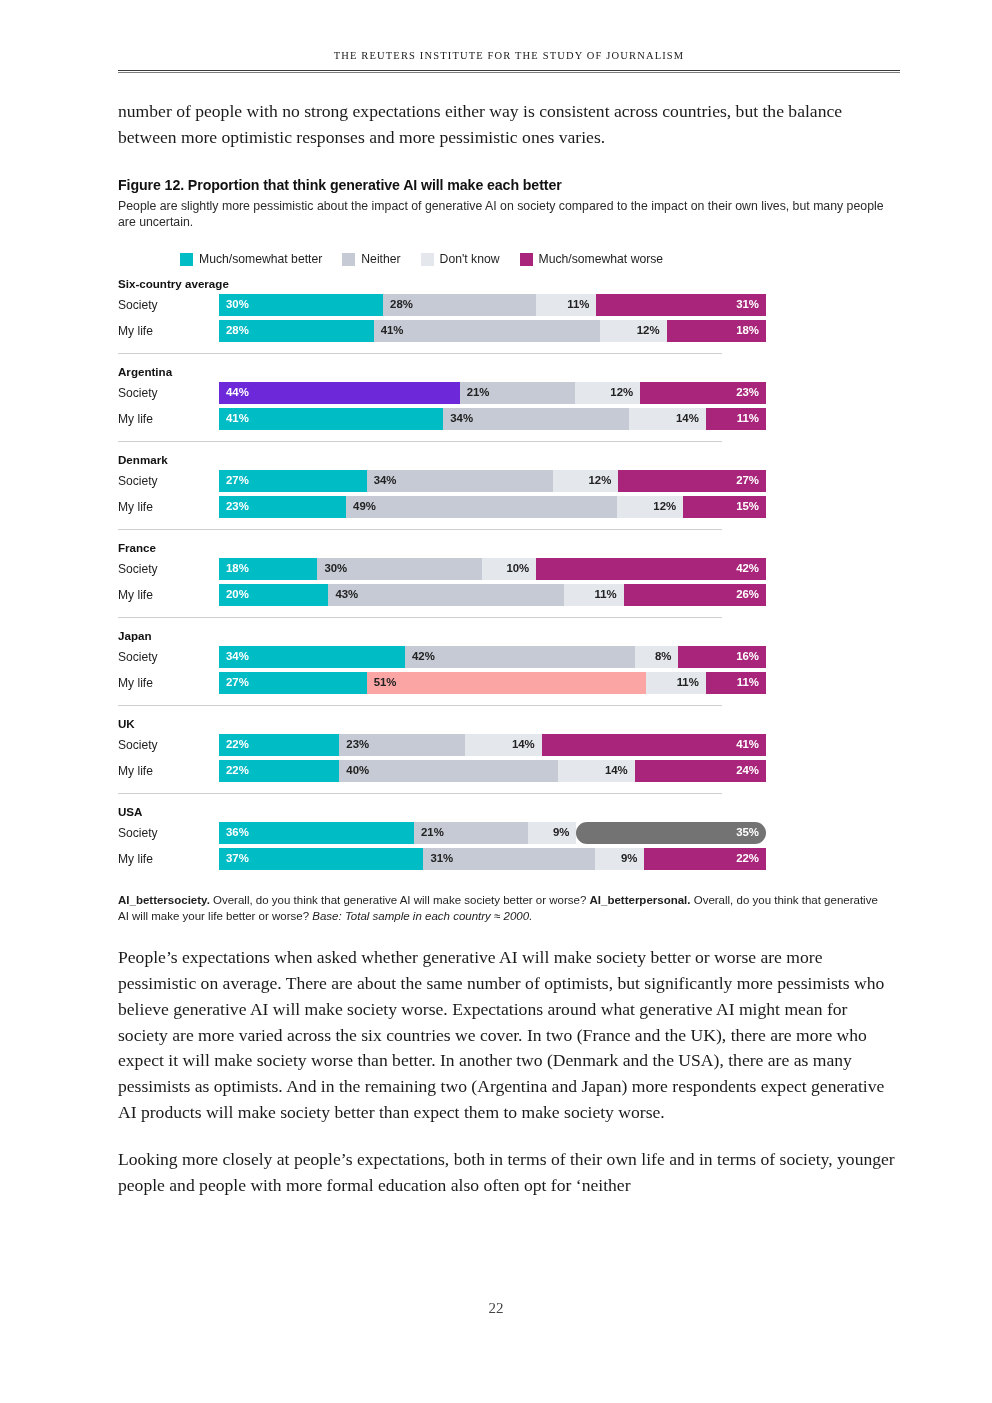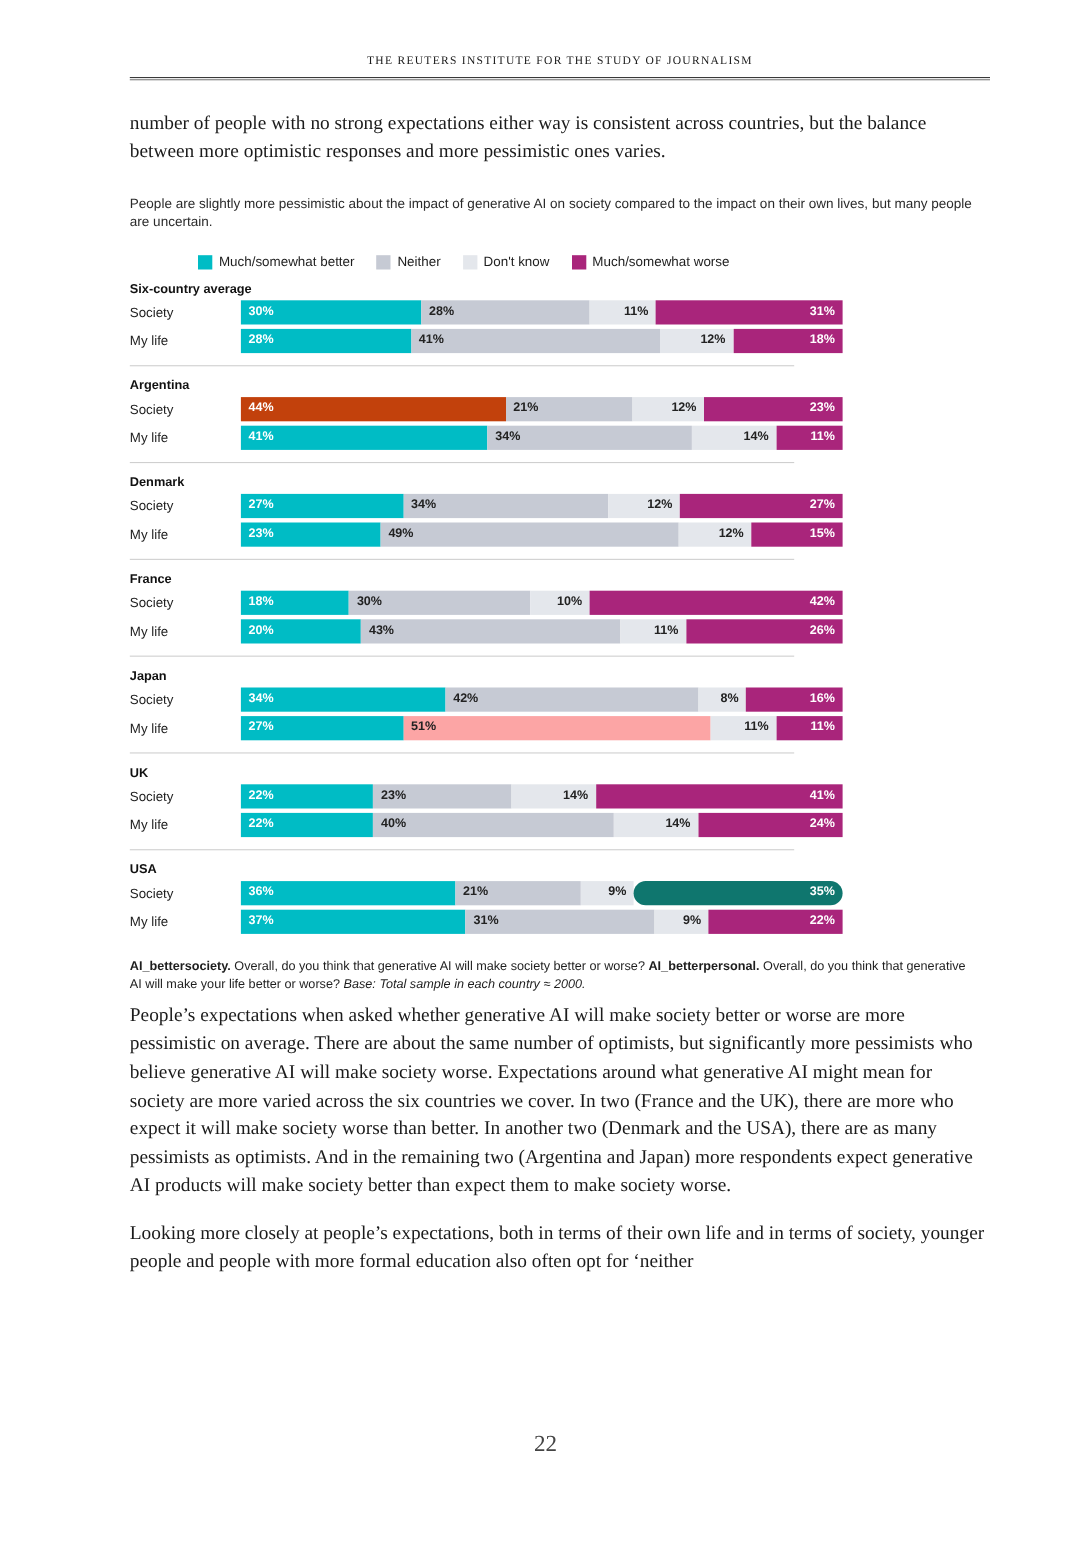--- a/index.html
+++ b/index.html
@@ -45,21 +45,21 @@
 
   
   .body-serif {
     font-family: "Liberation Serif", serif;
     font-size: 17.6px;
     line-height: 25.8px;
     color: #1b1b1b;
     text-align: left;
   }
   .para-lead { margin-top: 26px; }
-  .para-gap { margin-top: 7px; }
+  .para-gap { margin-top: 21px; }
 
   
   .fig-block { margin-top: 26px; }
   .fig-title {
     font-family: "Liberation Sans", sans-serif;
     font-weight: bold;
     font-size: 14.2px;
     color: #111111;
     letter-spacing: -0.1px;
   }
@@ -162,37 +162,38 @@
   }
   .srcnote b { font-weight: bold; }
   .srcnote i { font-style: italic; }
 
   .pagenum {
     position: absolute;
     left: 0; right: 0;
     top: 1300px;
     text-align: center;
     font-family: "Liberation Serif", serif;
-    font-size: 21px;
+    font-size: 15px;
     color: #444444;
   }
 </style>
 </head>
 <body>
 
 <div class="page">
 
   <div class="content">
 
     <div class="runhead">The Reuters Institute for the Study of Journalism</div>
     <div class="runrule"></div>
 
     <p class="body-serif para-lead">number of people with no strong expectations either way is consistent across countries, but the balance between more optimistic responses and more pessimistic ones varies.</p>
 
     <div class="fig-block">
+      <div class="fig-title">Figure 12. Proportion that think generative AI will make each better</div>
       <div class="fig-sub">People are slightly more pessimistic about the impact of generative AI on society compared to the impact on their own lives, but many people are uncertain.</div>
 
       <div class="legend" id="legend-host">
           <div class="legend-item">
             <span class="legend-swatch" style="background: rgb(0, 188, 197);"></span>
             <span>Much/somewhat better</span>
           </div>
           <div class="legend-item">
             <span class="legend-swatch" style="background: rgb(198, 202, 212);"></span>
             <span>Neither</span>
@@ -244,21 +245,21 @@
                 </div>
               </div>
             </div>
           </div>
           <div class="grp-rule"></div>
           <div class="grp">
             <div class="grp-head">Argentina</div>
             <div class="row">
               <div class="row-label">Society</div>
               <div class="row-bar">
-                <div class="seg better" style="background: #c2410c; width: 44%;">
+                <div class="seg better" style="background: #6d28d9; width: 44%;">
                   <span class="seg-val">44%</span>
                 </div>
                 <div class="seg neither" style="background: rgb(198, 202, 212); width: 21%;">
                   <span class="seg-val">21%</span>
                 </div>
                 <div class="seg dk" style="background: rgb(228, 231, 236); width: 12%;">
                   <span class="seg-val">12%</span>
                 </div>
                 <div class="seg worse" style="background: rgb(169, 37, 123); width: 23%;">
                   <span class="seg-val">23%</span>
@@ -443,21 +444,21 @@
               <div class="row-bar">
                 <div class="seg better" style="background: rgb(0, 188, 197); width: 35.6436%;">
                   <span class="seg-val">36%</span>
                 </div>
                 <div class="seg neither" style="background: rgb(198, 202, 212); width: 20.7921%;">
                   <span class="seg-val">21%</span>
                 </div>
                 <div class="seg dk" style="background: rgb(228, 231, 236); width: 8.91089%;">
                   <span class="seg-val">9%</span>
                 </div>
-                <div class="seg worse" style="background: #0f766e; width: 34.6535%; border-radius: 11px;">
+                <div class="seg worse" style="background: #737373; width: 34.6535%; border-radius: 11px;">
                   <span class="seg-val">35%</span>
                 </div>
               </div>
             </div>
             <div class="row">
               <div class="row-label">My life</div>
               <div class="row-bar">
                 <div class="seg better" style="background: rgb(0, 188, 197); width: 37.3737%;">
                   <span class="seg-val">37%</span>
                 </div>

